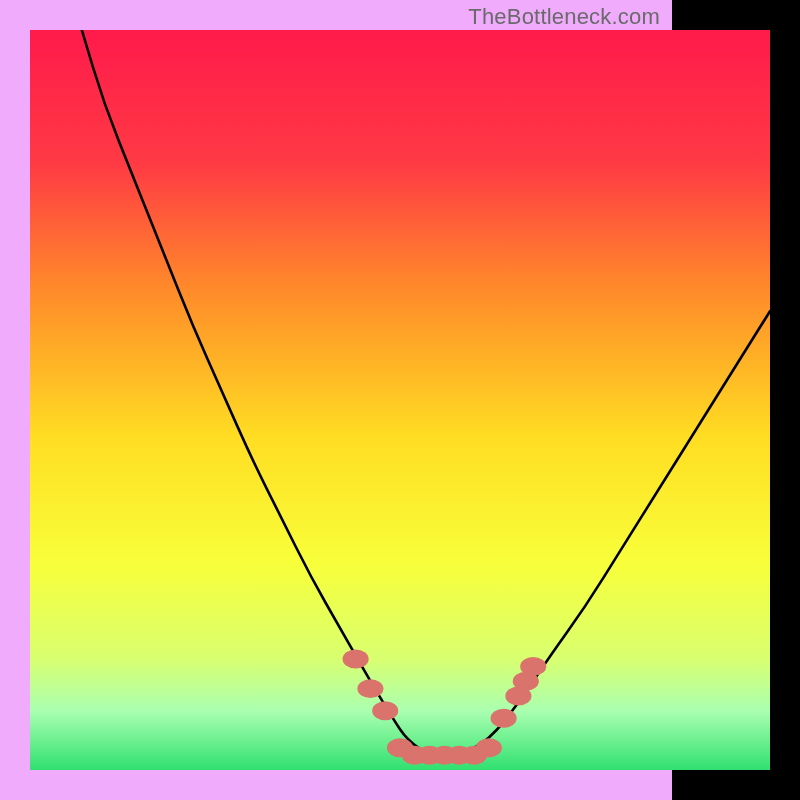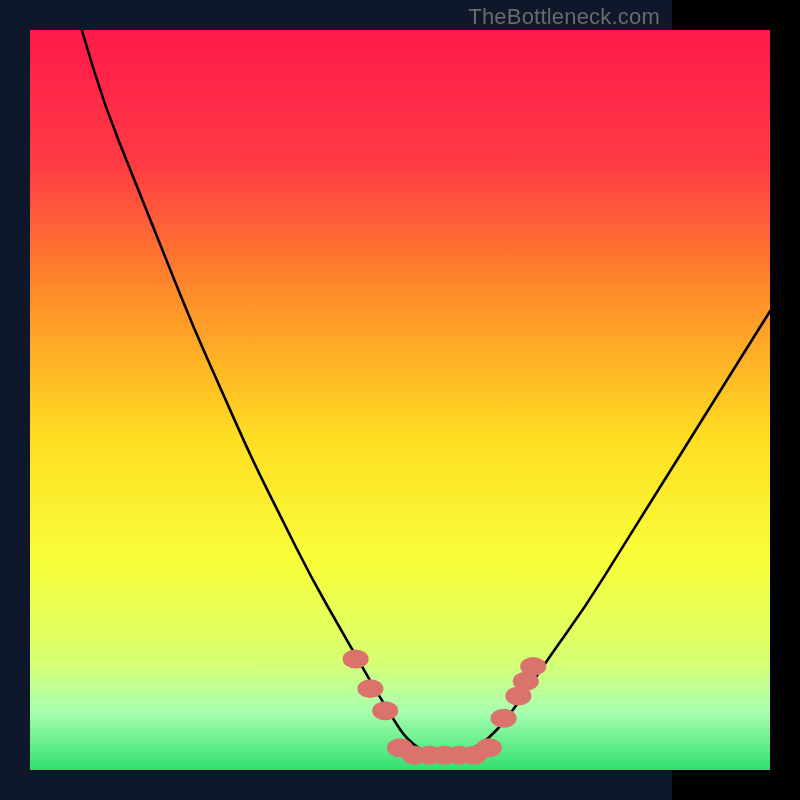--- a/index.html
+++ b/index.html
@@ -8,21 +8,21 @@
     width: 800px;
     height: 800px;
     overflow: hidden;
     background: #000;
     font-family: Arial, Helvetica, sans-serif;
   }
   .frame {
     position: relative;
     width: 672px;
     height: 800px;
-    background: #0f172a;
+    background: #f0abfc;
   }
   .plot-area {
     position: absolute;
     box-sizing: border-box;
   }
   .gradient-bg {
     position: absolute;
     inset: 0;
   }
   .svg-layer {

